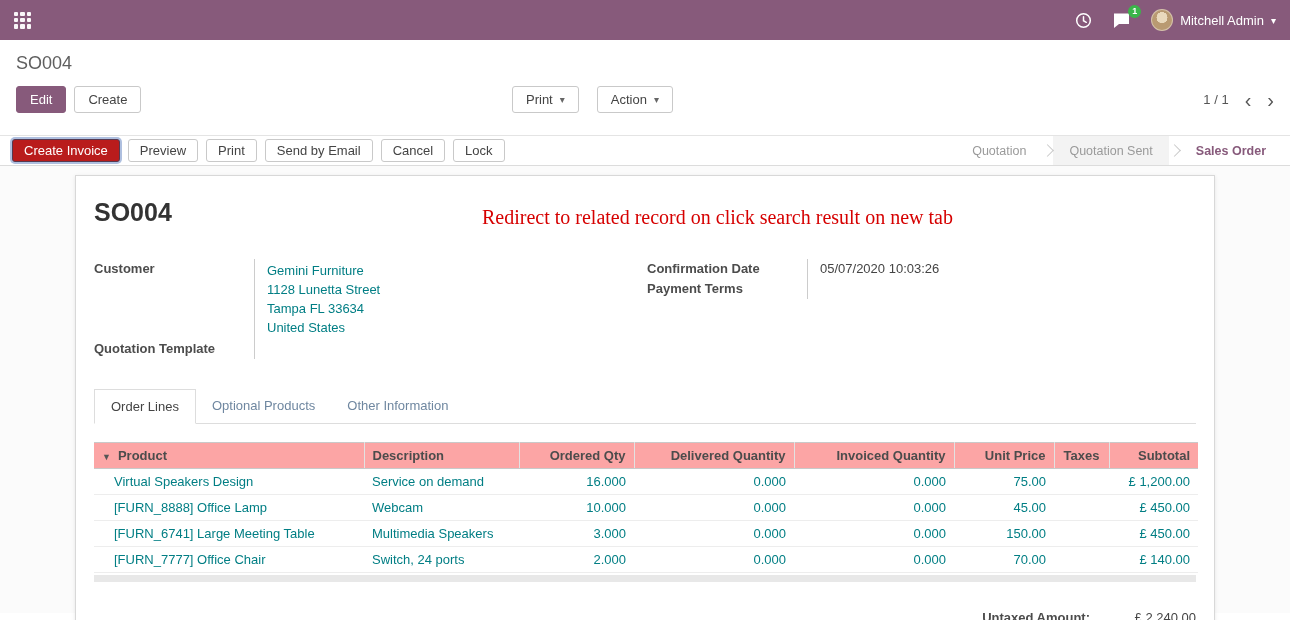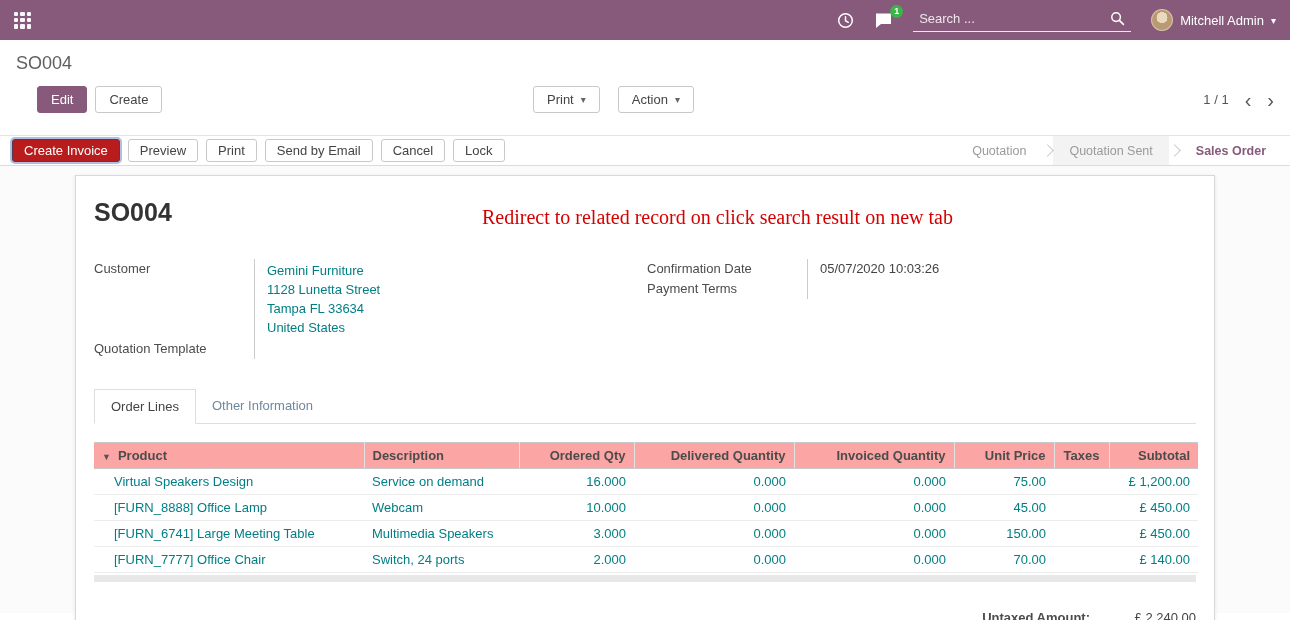--- a/index.html
+++ b/index.html
@@ -41,21 +41,21 @@
     background:radial-gradient(circle at 50% 38%, #e9d9bd 0 34%, #b99a72 35% 100%);
     border:1px solid rgba(255,255,255,.4);
   }
   .user-name { color:#fff; font-size:13px; }
   .user-caret { font-size:10px; color:#fff; }
 
   
   .breadcrumb-row { padding:13px 16px 4px 16px; }
   .breadcrumb-title { font-size:18px; color:#5f5f5f; }
 
-  .control-row { display:flex; padding:8px 16px 10px 16px; position:relative;margin-left:21px; }
+  .control-row { display:flex; padding:8px 16px 10px 16px; position:relative; }
   .btn {
     display:inline-flex; align-items:center; gap:7px; padding:5px 13px;
     border:1px solid #c9c9c9; background:#fff; color:#444; font-size:13px;
     border-radius:3px; cursor:pointer; white-space:nowrap;
   }
   .btn + .btn { margin-left:8px; }
   .btn-primary { background:#875A7B; border-color:#875A7B; color:#fff; }
   .btn .caret { font-size:10px; color:#666; }
   .center-buttons { position:absolute; left:512px; top:8px; display:flex; gap:10px; }
   .pager { margin-left:auto; display:flex; align-items:center; gap:16px; }
@@ -97,21 +97,21 @@
     padding:22px 18px; position:relative; overflow:hidden;
   }
   .sheet-title { font-size:25px; font-weight:bold; color:#333; }
   .annotation {
     position:absolute; left:406px; top:30px; white-space:nowrap;
     font-family:"Liberation Serif", serif; font-size:20px; color:#d60000;
   }
 
   .field-groups { display:grid; grid-template-columns:1fr 1fr; margin-top:32px; column-gap:4px; }
   .fgroup { display:grid; grid-template-columns:160px 1fr; align-content:start; }
-  .flabel { font-weight:normal; color:#4c4c4c; padding:2px 0; font-size:13px; }
+  .flabel { font-weight:bold; color:#4c4c4c; padding:2px 0; font-size:13px; }
   .fvalue { border-left:1px solid #ccc; padding:2px 0 2px 12px; min-height:20px; }
   .addr-line { color:#017e84; line-height:19px; cursor:pointer; }
   .fvalue-plain { color:#444; }
 
   .tabs { display:flex; margin-top:30px; border-bottom:1px solid #ddd; }
   .tab { padding:9px 16px; color:#6f87a0; cursor:pointer; font-size:13px; }
   .tab-active {
     border:1px solid #ddd; border-bottom:1px solid #fff; margin-bottom:-1px;
     background:#fff; color:#444;
   }
@@ -161,27 +161,20 @@
       </svg>
     </div>
 
     <div class="icon-btn">
       <svg width="19" height="17" viewBox="0 0 19 17">
         <path d="M2 1.5h15v10.5H7l-5 4z" fill="#fff"></path>
       </svg>
       <span class="msg-badge">1</span>
     </div>
 
-    <div class="search-box">
-      <input type="text" placeholder="Search ..." style="">
-      <svg width="15" height="15" viewBox="0 0 16 16">
-        <circle cx="6.5" cy="6.5" r="4.6" fill="none" stroke="#fff" stroke-width="1.6"></circle>
-        <path d="M10 10l4.3 4.3" stroke="#fff" stroke-width="1.8" stroke-linecap="round"></path>
-      </svg>
-    </div>
 
     <div class="user-menu">
       <span class="avatar"></span>
       <span class="user-name">Mitchell Admin</span>
       <span class="user-caret">▾</span>
     </div>
   </div>
 </header>
 
 <div class="breadcrumb-row">
@@ -251,20 +244,21 @@
       <div class="fgroup">
         <div class="flabel">Confirmation Date</div>
         <div class="fvalue fvalue-plain">05/07/2020 10:03:26</div>
         <div class="flabel">Payment Terms</div>
         <div class="fvalue"></div>
       </div>
     </div>
 
     <div class="tabs">
       <div class="tab tab-active">Order Lines</div>
+      <div class="tab">Optional Products</div>
       <div class="tab">Other Information</div>
     </div>
 
     <table class="olines">
       <colgroup>
         <col style="width:270px">
           <col style="width:155px">
           <col style="width:115px">
           <col style="width:160px">
         <col style="width:160px">

